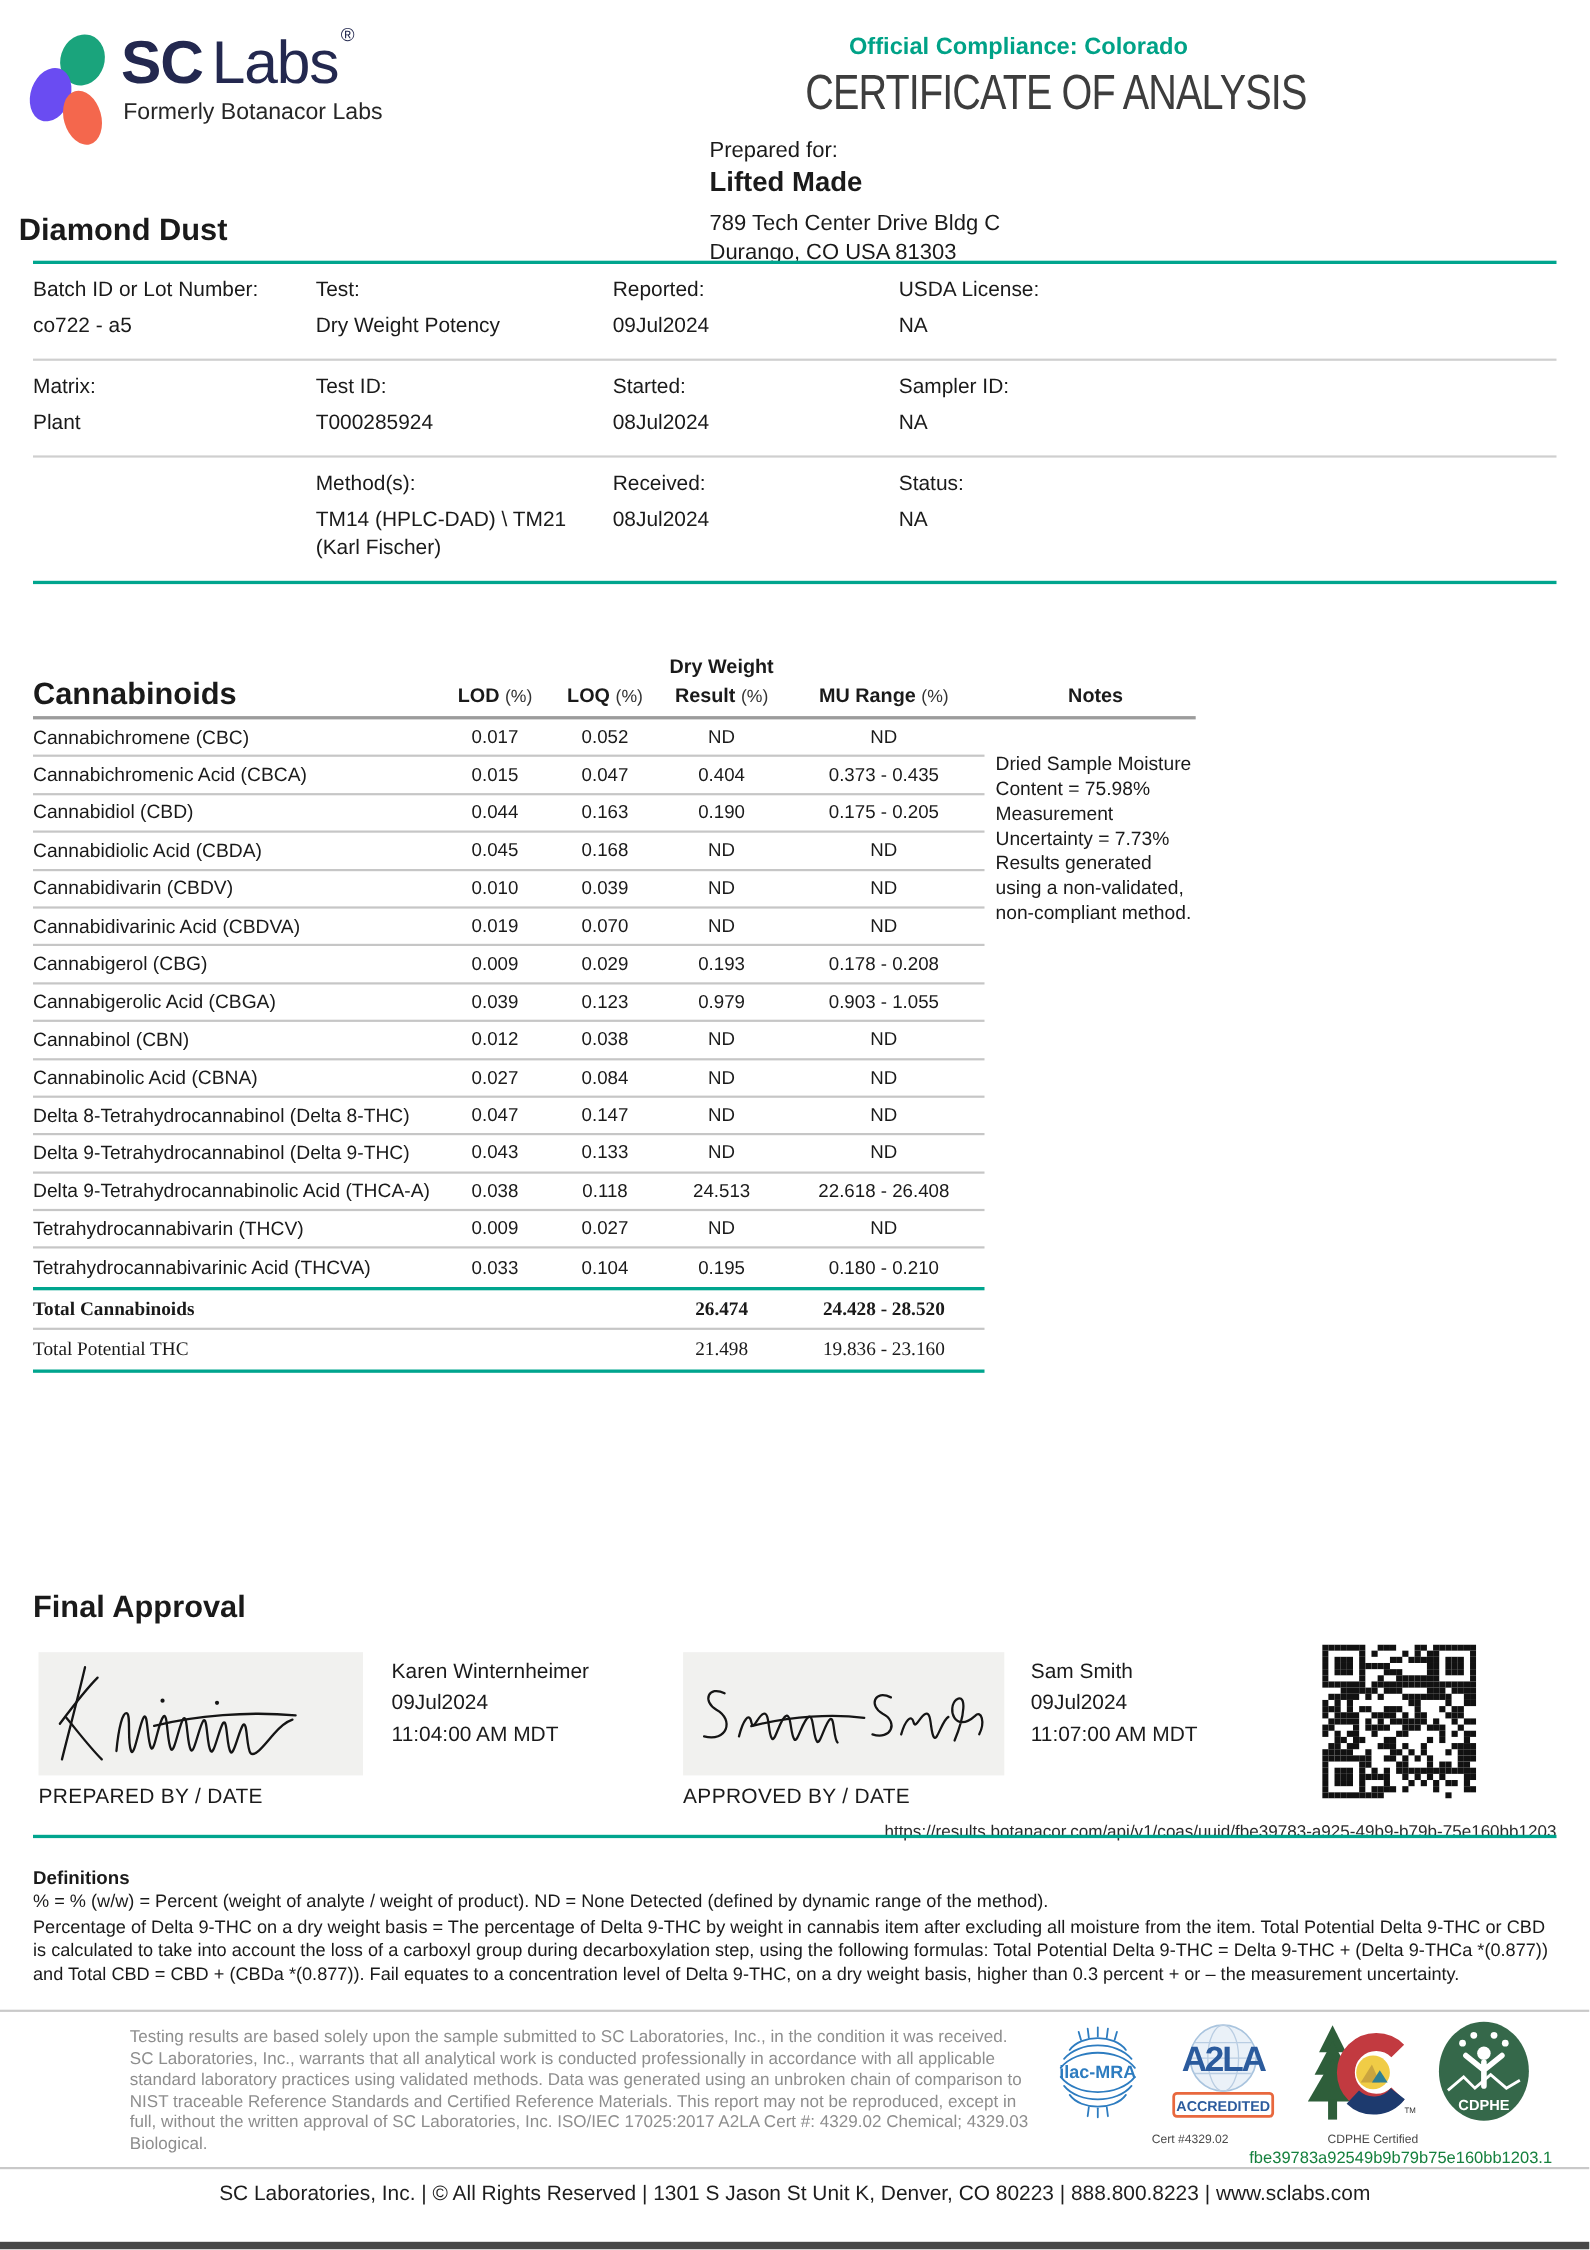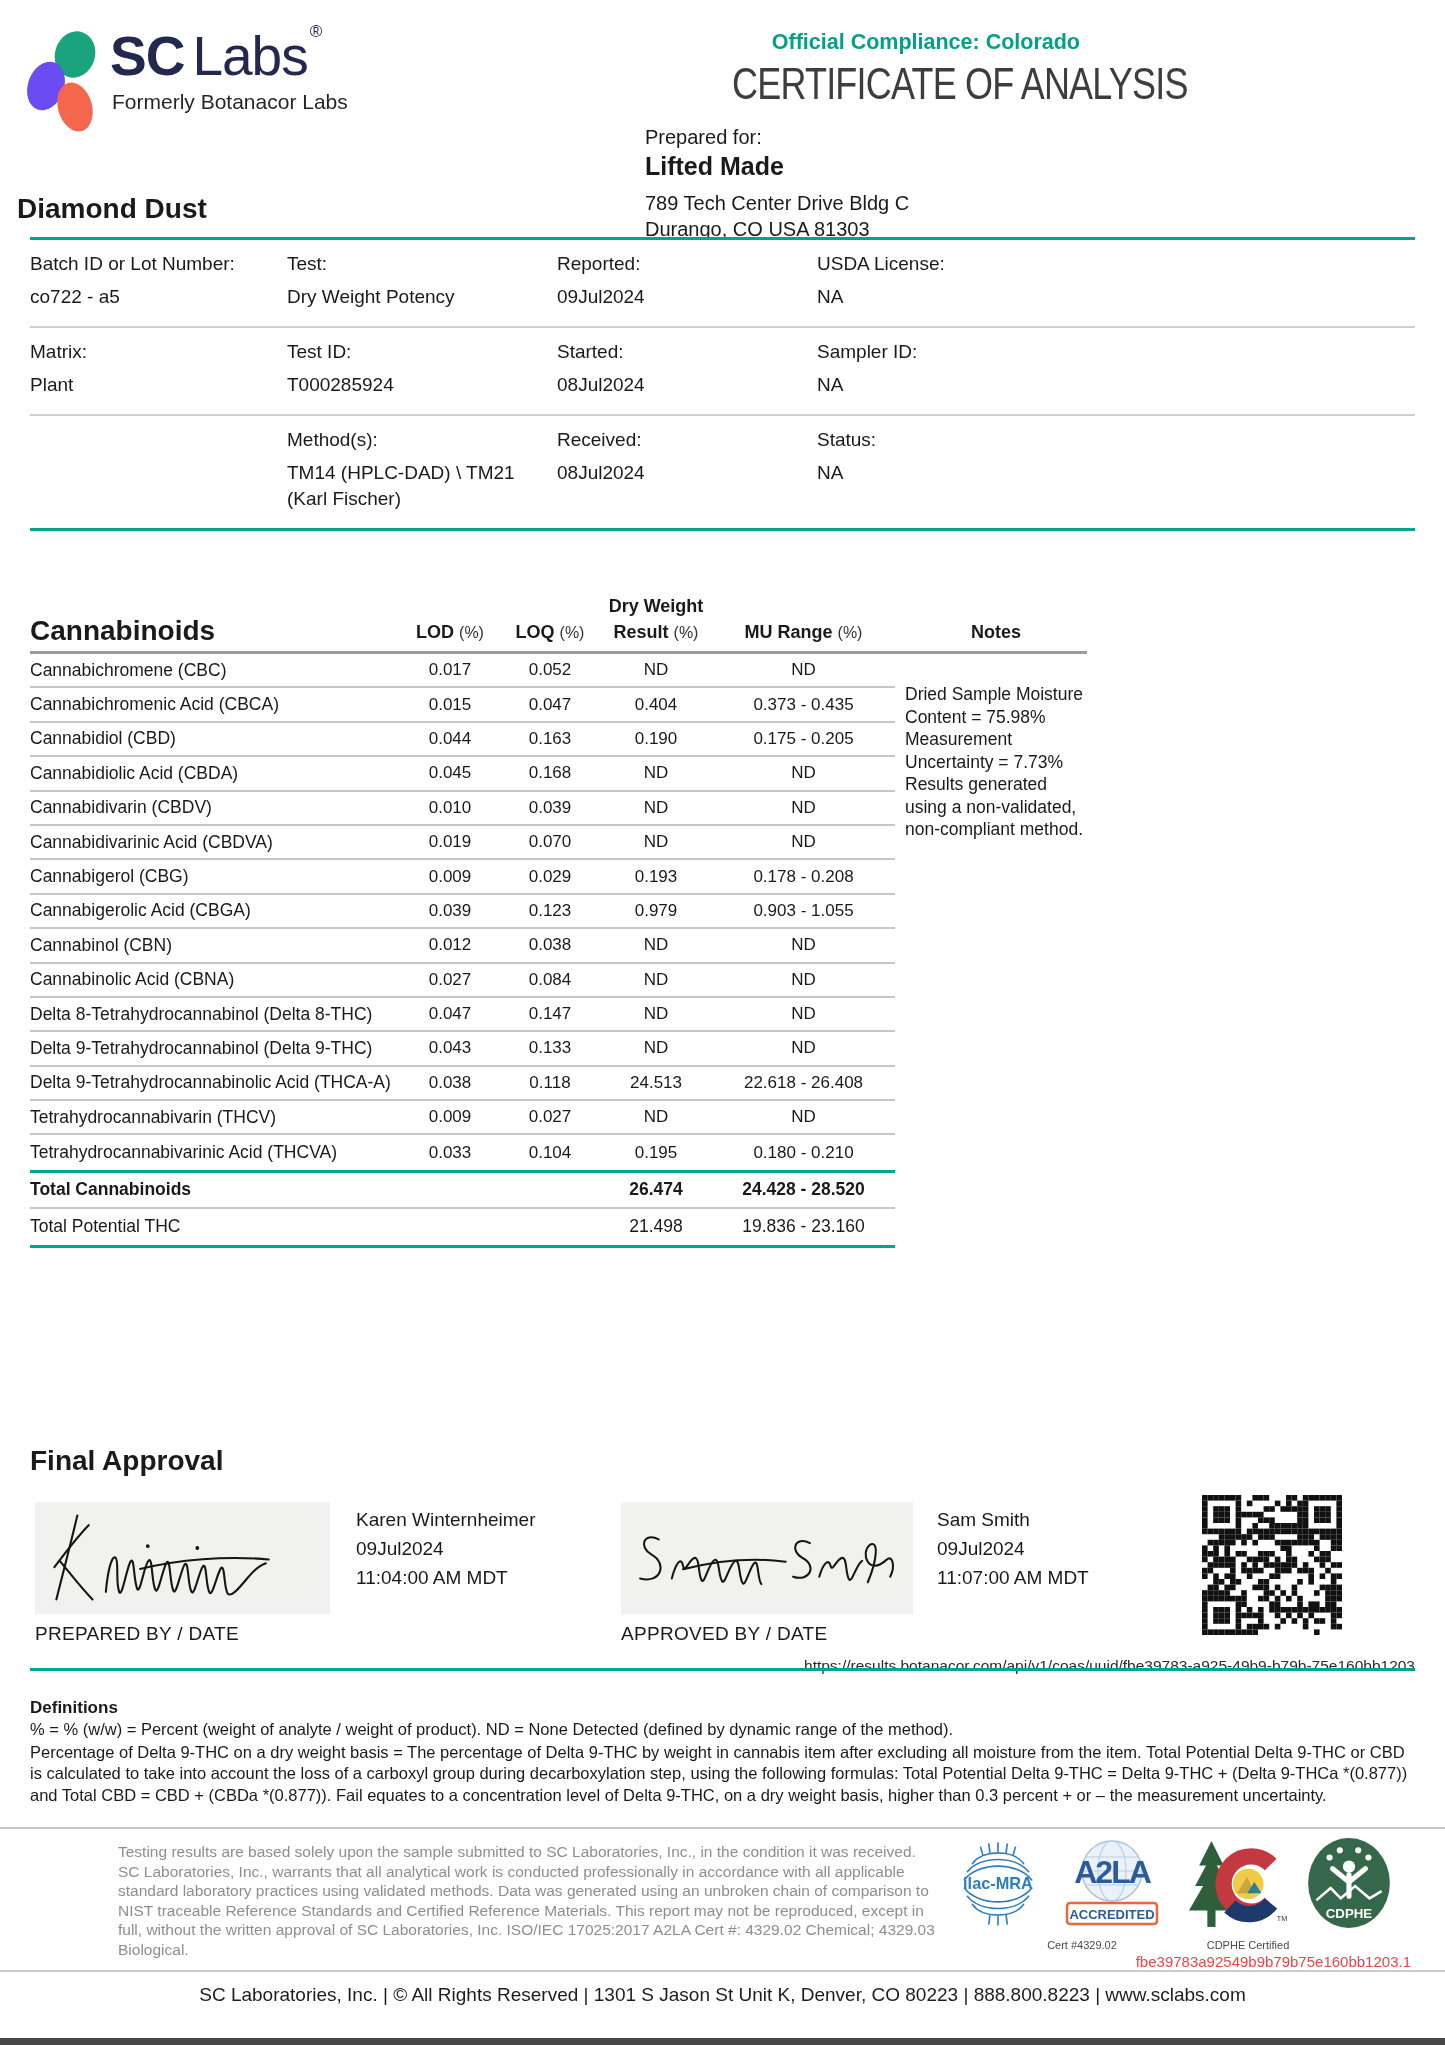--- a/index.html
+++ b/index.html
@@ -44,21 +44,21 @@
   .col-h{ position:absolute; bottom:8px; text-align:center; font-size:18px; font-weight:700; }
   .col-h .u{ font-weight:400; font-size:16px; color:#333; }
   .pos-lod{ left:370px; width:100px; } .pos-loq{ left:470px; width:100px; }
   .pos-res{ left:570px; width:112px; } .pos-mu{ left:682px; width:183px; }
   .pos-dw{ position:absolute; bottom:34px; left:570px; width:112px; text-align:center; font-weight:700; font-size:18px; }
   .pos-notes{ left:875px; width:182px; }
   .c-row{ display:grid; grid-template-columns:370px 100px 100px 112px 183px; align-items:center; height:34.4px; border-bottom:2px solid #c6c6c6; font-size:17px; width:865px; }
   .c-row:last-child{ border-bottom:none; }
   .c-row .nm{ font-size:17.5px; }
   .c-row .ctr{ text-align:center; }
-  #totals{ width:865px; border-top:3px solid var(--teal); border-bottom:3px solid var(--teal); }
+  #totals{ width:865px; border-top:3px solid var(--teal); border-bottom:3px solid var(--teal);font-family:Liberation Serif, serif; }
   .t-row{ display:grid; grid-template-columns:370px 100px 100px 112px 183px; align-items:center; height:36px; font-size:17.5px; width:865px; }
   .t-row .ctr{ text-align:center; }
   .t-row.b{ font-weight:700; border-bottom:2px solid #c6c6c6; }
   .notes-col{ position:absolute; left:875px; top:0; width:182px; }
   .notes-head{ height:64px; display:flex; align-items:flex-end; justify-content:center; font-weight:700; font-size:18px; padding-bottom:10px; }
   .notes-body{ padding-top:7px; font-size:17.5px; line-height:22.5px;margin-top:22px; }
 
   
   #approval{ position:absolute; left:30px; top:1445px; width:1385px; height:240px; }
   .ap-title{ font-size:28px; font-weight:700; }
@@ -79,21 +79,21 @@
   .def-p{ font-size:16.5px; line-height:21.5px; margin-top:1px; }
 
   
   #band{ position:absolute; left:0; top:1827px; width:1445px; height:145px; border-top:2px solid #c9c9c9; border-bottom:2px solid #c9c9c9; }
   .disc{ position:absolute; left:118px; top:13px; width:820px; color:#8e8e8e; font-size:15.5px; line-height:19.6px; }
   .lg{ position:absolute; top:8px; }
   #lg-ilac{ left:958px; } #lg-a2la{ left:1062px; } #lg-co{ left:1188px; } #lg-cdphe{ left:1306px; }
   .cert-lbl{ position:absolute; top:110px; font-size:11px; color:#4a4a4a; text-align:center; }
   #cert-1{ left:1032px; width:100px; }
   #cert-2{ left:1188px; width:120px; }
-  .coa-code{ position:absolute; right:34px; top:124px; font-size:15px; color:#ef4444; }
+  .coa-code{ position:absolute; right:34px; top:124px; font-size:15px; color:#15803d; }
 
   #legal{ position:absolute; left:0; top:1984px; width:1445px; text-align:center; font-size:19px; color:#1d1d1d; }
   #bottombar{ position:absolute; left:0; bottom:0; width:100%; height:7px; background:#474747; }
   .sig-stroke{ fill:none; stroke:#151515; stroke-width:2.2; stroke-linecap:round; stroke-linejoin:round; }
 </style>
 </head>
 <body>
 
 <div class="page">
 

